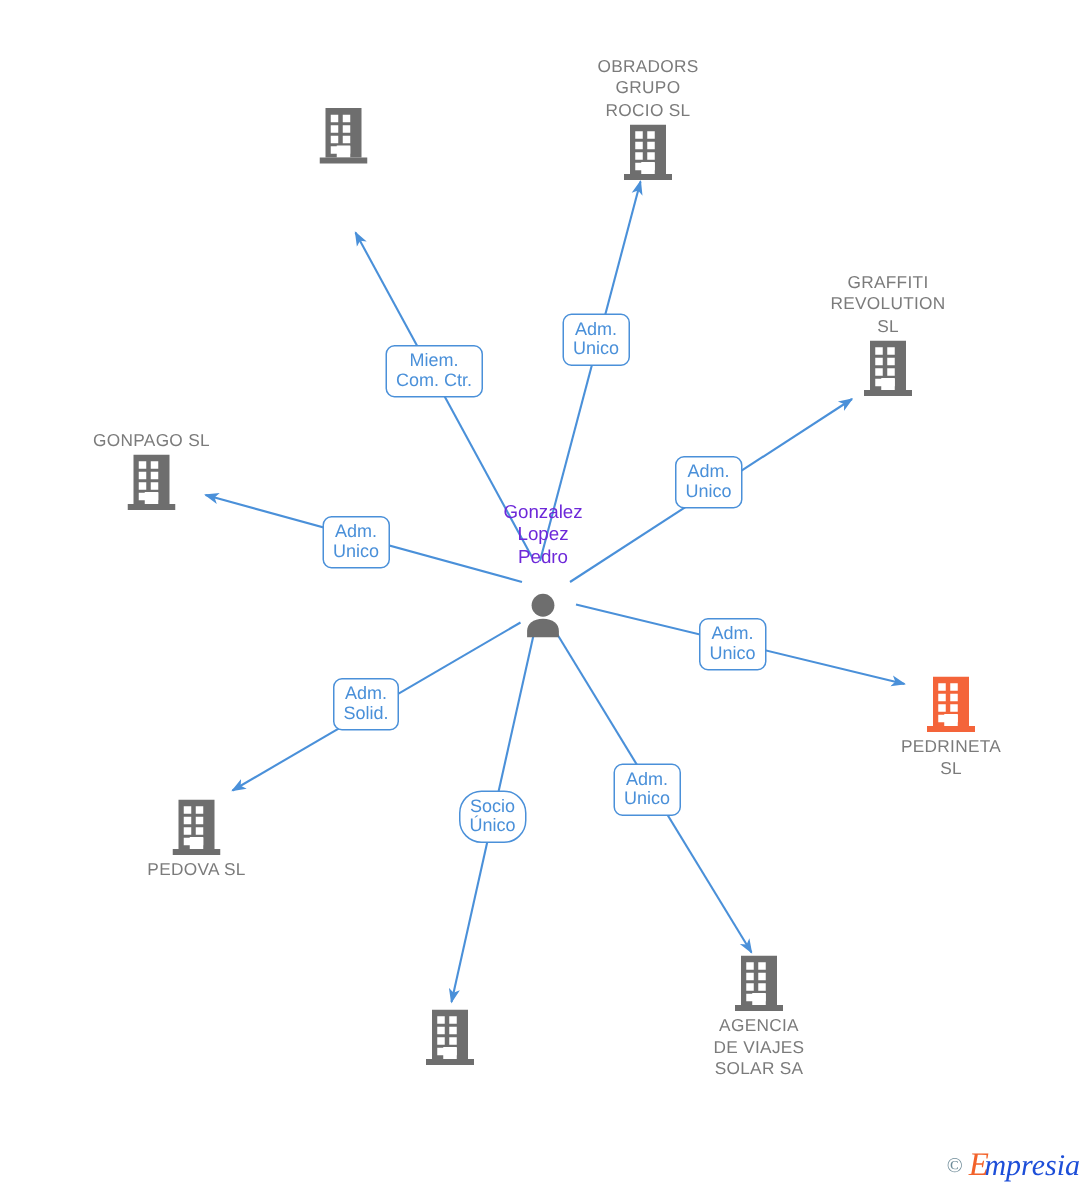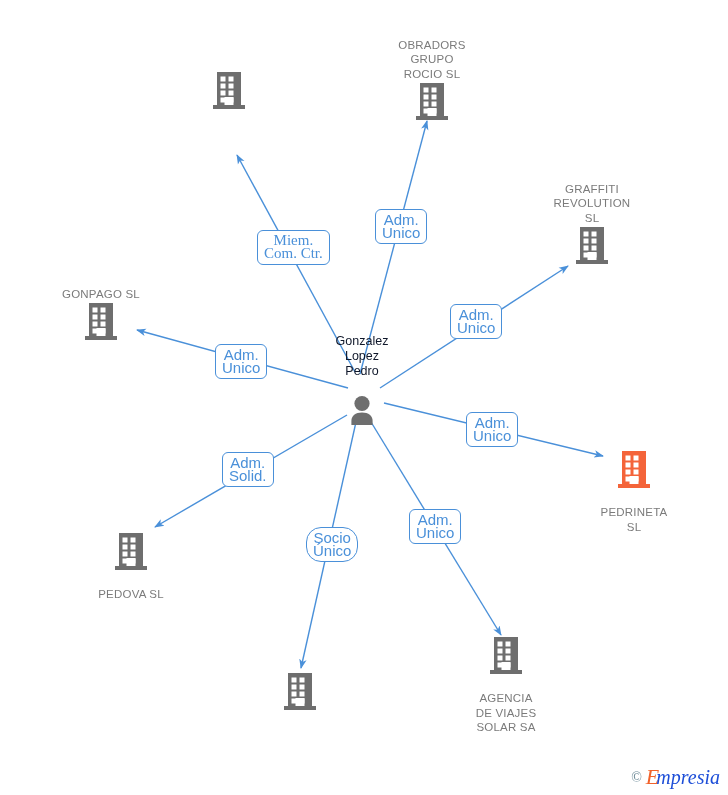--- a/index.html
+++ b/index.html
@@ -31,54 +31,54 @@
     text-align: center;
     line-height: 14.5px;
   }
   .node-label {
     font-size: 11.5px;
     color: #7b7b7b;
     letter-spacing: 0.2px;
     white-space: pre-line;
   }
   .node-label.below {
-    margin-top: 16px;
+    margin-top: 2px;
   }
   .node-label.above {
     margin-bottom: 2px;
   }
   .icon-wrap {
     display: block;
     line-height: 0;
   }
   .icon-wrap svg {
     display: inline-block;
   }
   .edge-label {
     position: absolute;
     border: 1.3px solid #4a90d9;
     border-radius: 6px;
     background: #ffffff;
     color: #4a90d9;
-    font-size: 15px;
+    font-size: 12px;
     line-height: 13px;
     padding: 3px 6px 4px 6px;
     text-align: center;
     white-space: pre-line;
     box-sizing: border-box;
   }
   .center-node {
     position: absolute;
     width: 150px;
     margin-left: -75px;
     text-align: center;
   }
   .center-name {
     font-size: 12.5px;
-    color: #0f172a;
+    color: #6d28d9;
     line-height: 15px;
     white-space: pre-line;
     margin-bottom: 16px;
   }
   #watermark {
     position: absolute;
     right: 8px;
     bottom: 6px;
     display: flex;
     align-items: center;
@@ -256,21 +256,21 @@
     <rect x="11.5" y="25" width="9" height="8" fill="#ffffff"></rect>
     <rect x="0" y="33" width="32" height="4" fill="#6e6e6e"></rect>
   </svg></span>
         <div class="node-label below">AGENCIA
 DE VIAJES
 SOLAR SA</div>
       </div>
     </div>
 
   <div id="labels-layer">
-      <div class="edge-label" style="left: 257px; top: 230px; font-family: Liberation Serif, serif;">Miem.
+      <div class="edge-label" style="left: 257px; top: 230px;">Miem.
 Com. Ctr.</div>
       <div class="edge-label" style="left: 375px; top: 209px;">Adm.
 Unico</div>
       <div class="edge-label" style="left: 450px; top: 304px;">Adm.
 Unico</div>
       <div class="edge-label" style="left: 215px; top: 344px;">Adm.
 Unico</div>
       <div class="edge-label" style="left: 466px; top: 412px;">Adm.
 Unico</div>
       <div class="edge-label" style="left: 222px; top: 452px;">Adm.

